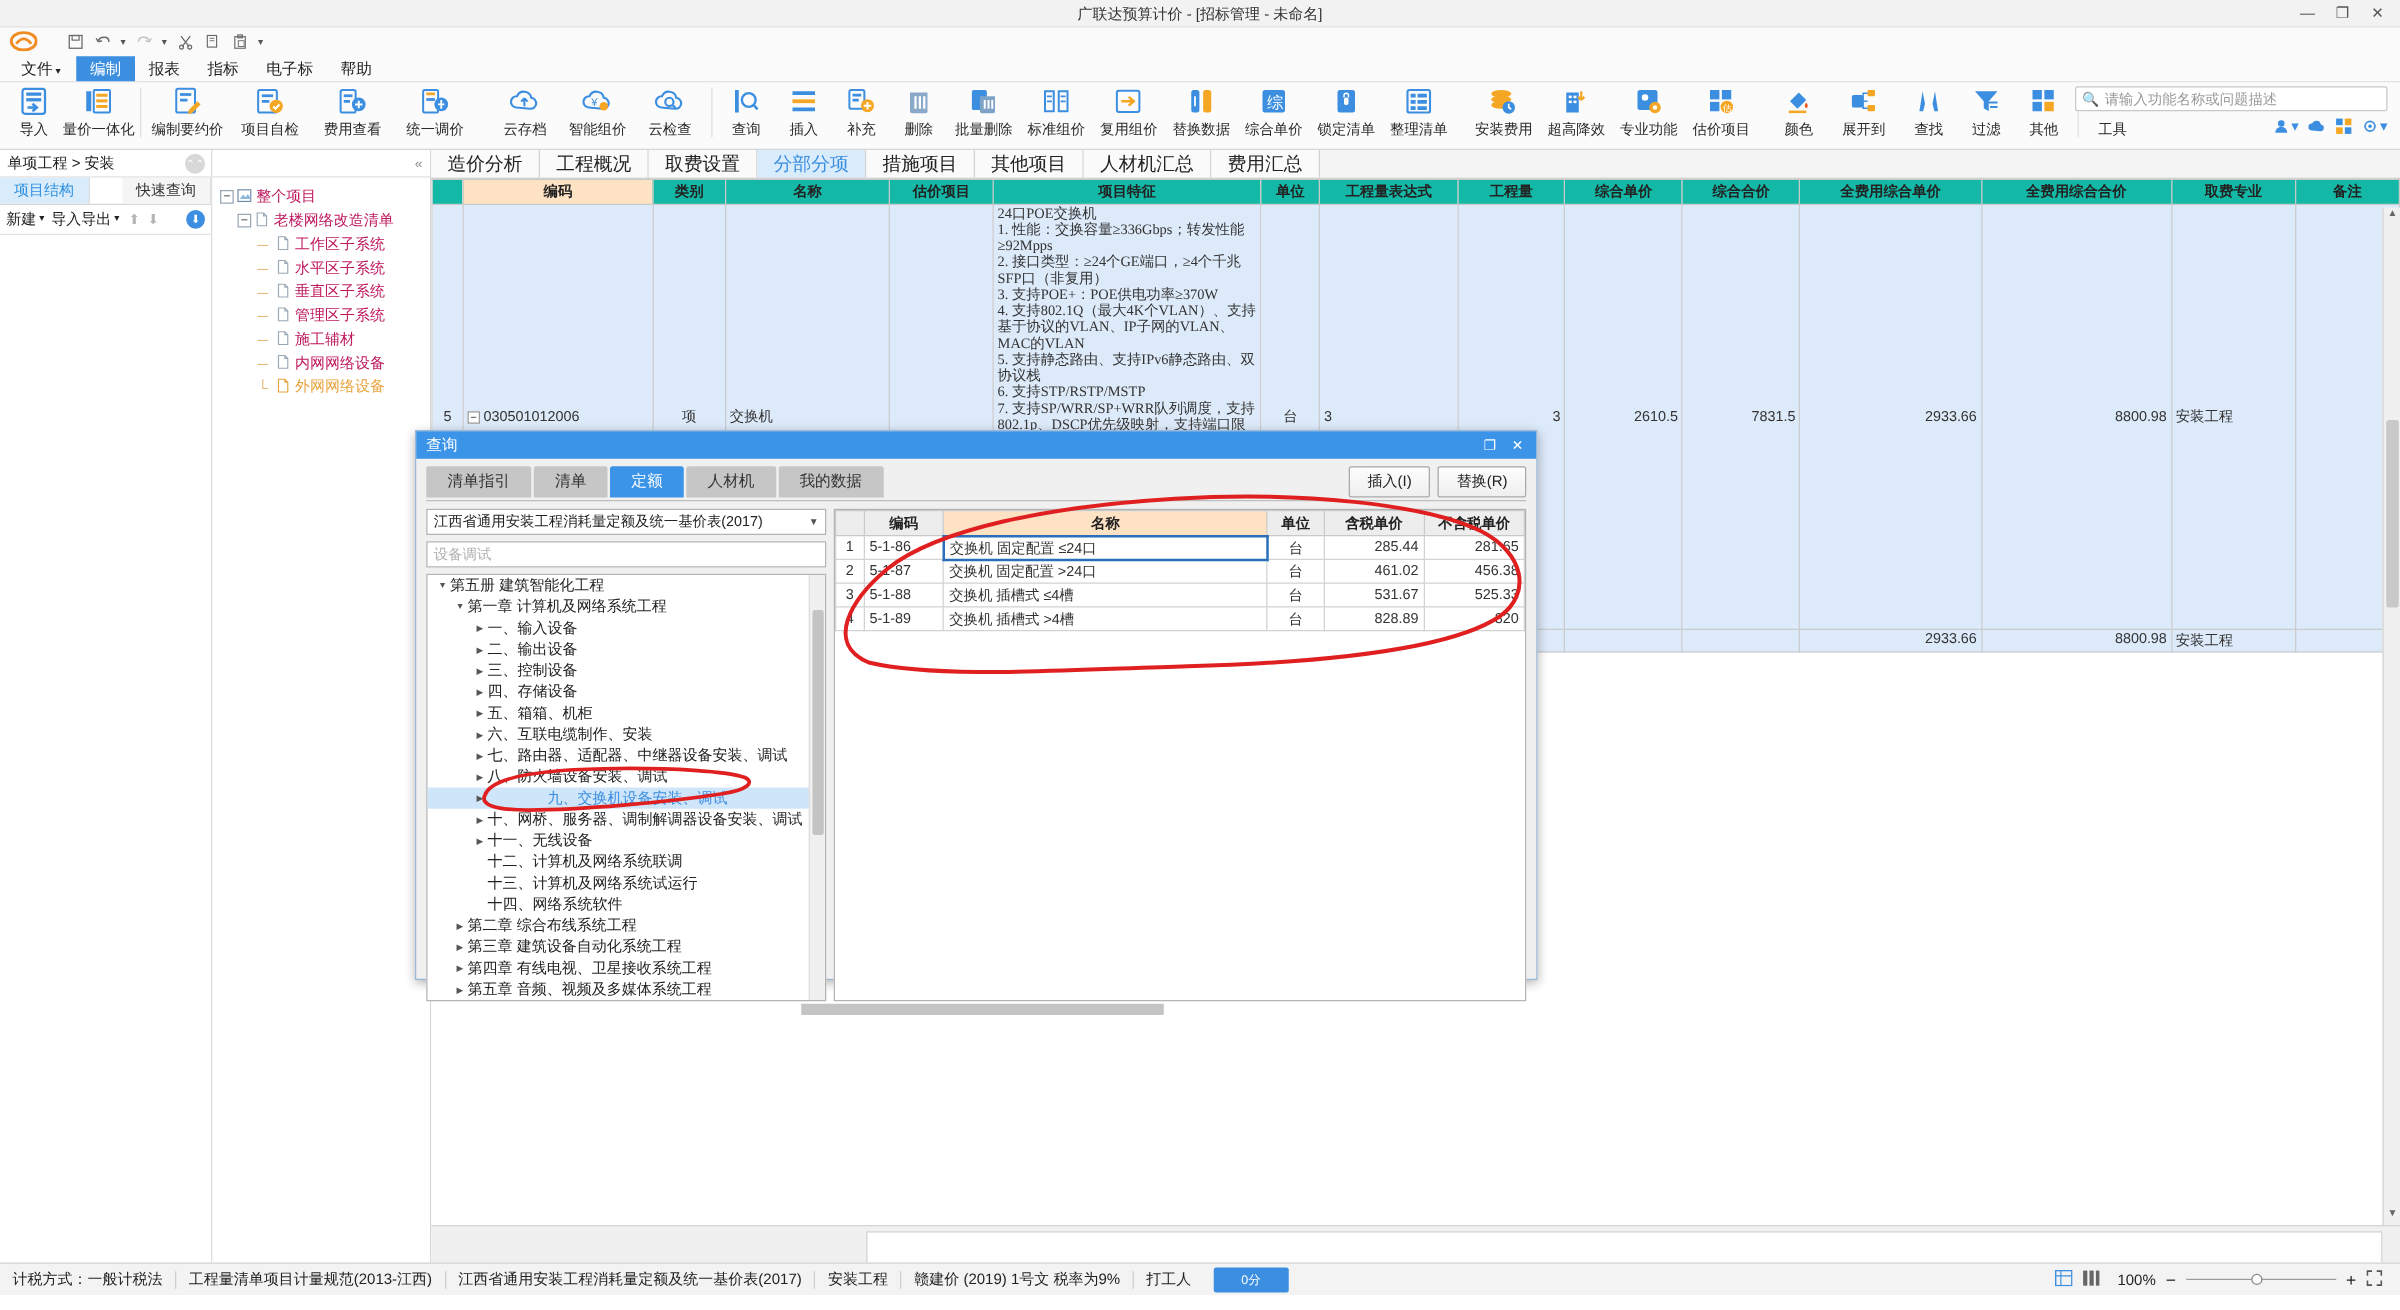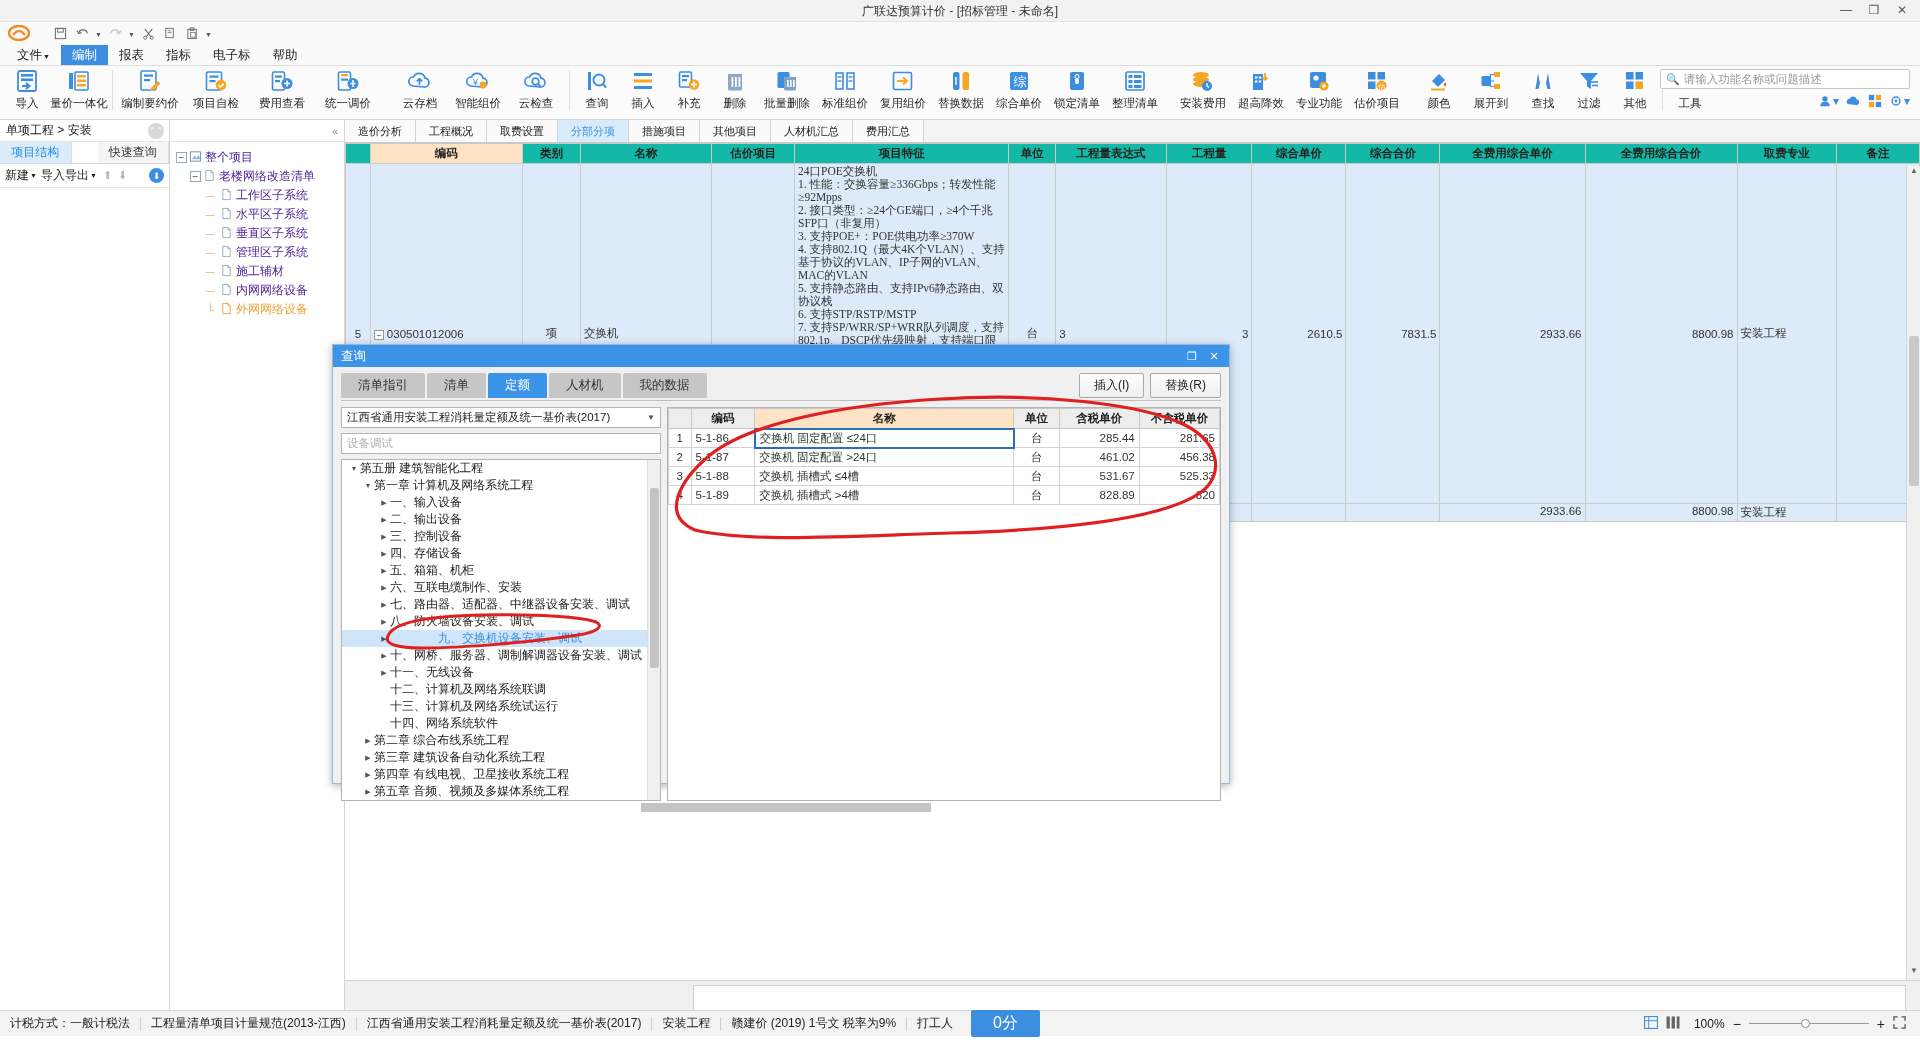--- a/index.html
+++ b/index.html
@@ -124,28 +124,28 @@
   
   .mid-panel { width: 175px; border-right: 1px solid #d6d6d6; background: #fff; display:flex; flex-direction:column;}
   .mp-head { height: 22px; border-bottom: 1px solid #e4e4e4; display:flex; align-items:center; justify-content:flex-end; padding-right:6px; color:#888; font-size:11px;}
   .mp-tree { padding-top: 6px; font-size: 12px; }
   .mp-row { display: flex; align-items: center; height: 19px; }
   .box {
     width: 11px; height: 11px; border: 1px solid #9aa7b5; display: flex; align-items: center;
     justify-content: center; font-size: 10px; line-height: 8px; color: #444; background:#fff;
   }
   .mp-ico { width: 16px; text-align: center; color: #8fa0b3; font-size: 12px; }
-  .mp-lbl { margin-left: 2px; color: #4c1d95; }
+  .mp-lbl { margin-left: 2px; color: #be185d; }
   .mp-lbl.hl { color: #e8a33d; }
 
   
   .main { flex: 1; display: flex; flex-direction: column; background:#fff; position:relative;}
   .main-tabs { height: 23px; display: flex; background: #ececec; border-bottom: 1px solid #c9c9c9; }
   .mt {
-    padding: 0 13px; display: flex; align-items: center; font-size: 11px;
+    padding: 0 13px; display: flex; align-items: center; font-size: 15px;
     background: #fafafa; border-right: 1px solid #d2d2d2; color: #222;
   }
   .mt.active { background: #d9ecfb; color: #3c8ee0; }
   .mt-fill { flex: 1; background: #f4f4f4; }
 
   
   .tbl-wrap { flex: 1; overflow: hidden; position: relative;}
   table.grid { border-collapse: collapse; width: 100%; table-layout: fixed; font-size: 11.5px;}
   table.grid th {
     background: #14b8a6; border: 1px solid #c9c9c9; height: 20px; font-weight: bold;
@@ -181,21 +181,21 @@
   .hscroll .hthumb { position:absolute; left:4px; width:700px; height:9px; top:1px; background:#c9c9c9; border-radius:2px;}
 
   
   .statusbar {
     position:absolute; left:0; bottom:12px; width:1920px; height:26px; background:#f3f3f3;
     border-top:1px solid #d4d4d4; display:flex; align-items:center; font-size:12px; color:#222;
   }
   .sb-item { padding: 0 10px; }
   .sb-div { width:1px; height:14px; background:#cfcfcf; }
   .sb-badge {
-    background:#3c8ee0; color:#fff; border-radius:2px; padding:3px 22px; font-size:16px; margin-left:8px;
+    background:#3c8ee0; color:#fff; border-radius:2px; padding:3px 22px; font-size:10px; margin-left:8px;
   }
   .sb-right { margin-left:auto; display:flex; align-items:center; gap:8px; padding-right:14px;}
   .sb-ico { color:#3c8ee0; font-size:13px;}
   .zoom-slider { width:120px; height:12px; display:flex; align-items:center; position:relative;}
   .zoom-track { width:120px; height:1px; background:#9b9b9b;}
   .zoom-knob { position:absolute; left:52px; width:9px; height:9px; border-radius:50%; border:1px solid #8a8a8a; background:#fff;}
 
   
   .dialog {
     position: absolute; left: 332px; top: 344px; width: 898px; height: 440px;

